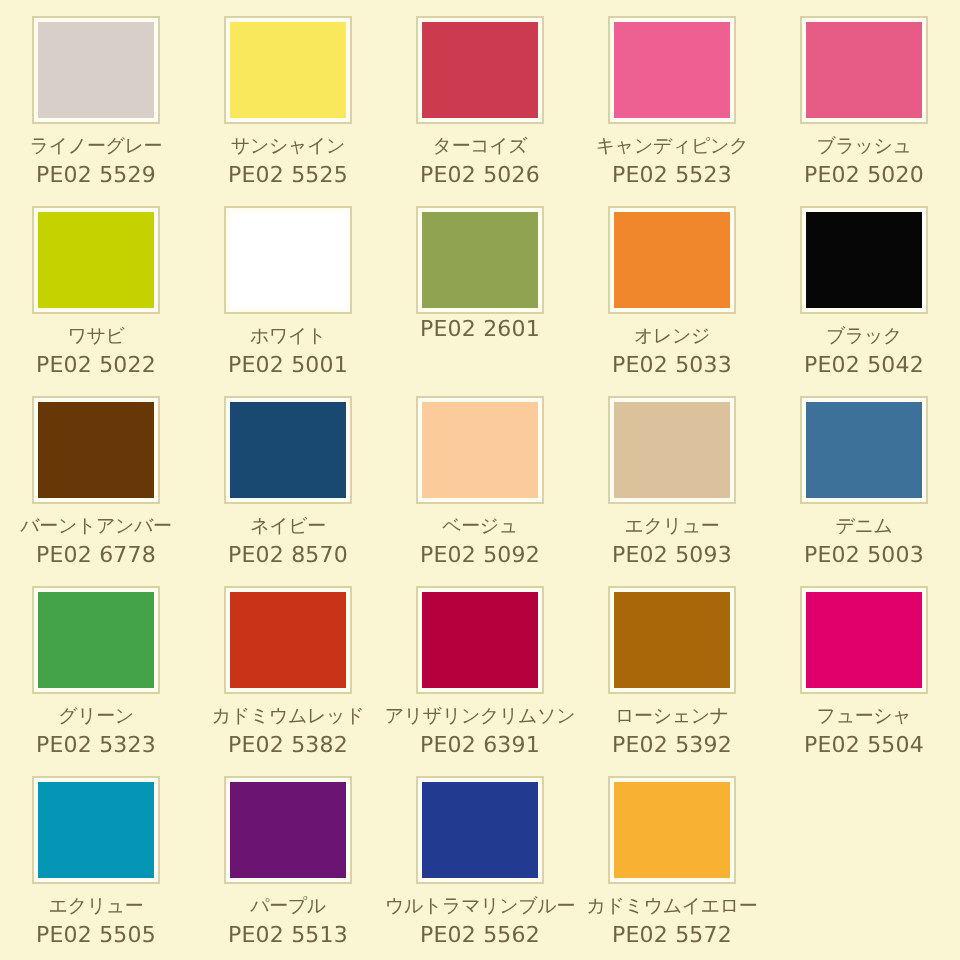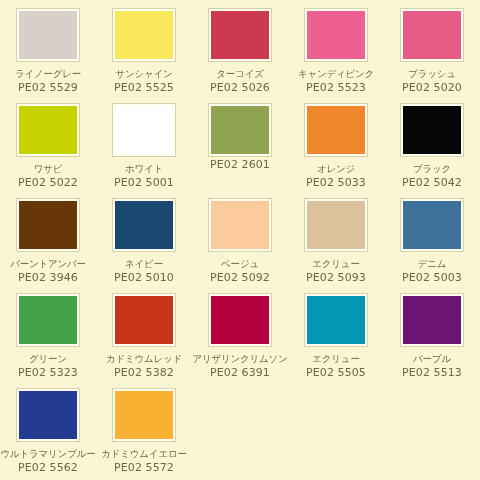--- a/index.html
+++ b/index.html
@@ -106,26 +106,26 @@
       <div class="swatch-code">PE02 5033</div>
     </div>
     <div class="swatch-cell">
       <div class="swatch-chip" style="background-color: rgb(6, 6, 6);"></div>
       <div class="swatch-name">ブラック</div>
       <div class="swatch-code">PE02 5042</div>
     </div>
     <div class="swatch-cell">
       <div class="swatch-chip" style="background-color: rgb(103, 55, 8);"></div>
       <div class="swatch-name">バーントアンバー</div>
-      <div class="swatch-code">PE02 3946</div>
+      <div class="swatch-code">PE02 6778</div>
     </div>
     <div class="swatch-cell">
       <div class="swatch-chip" style="background-color: rgb(25, 73, 113);"></div>
       <div class="swatch-name">ネイビー</div>
-      <div class="swatch-code">PE02 5010</div>
+      <div class="swatch-code">PE02 8570</div>
     </div>
     <div class="swatch-cell">
       <div class="swatch-chip" style="background-color: rgb(251, 203, 156);"></div>
       <div class="swatch-name">ベージュ</div>
       <div class="swatch-code">PE02 5092</div>
     </div>
     <div class="swatch-cell">
       <div class="swatch-chip" style="background-color: rgb(220, 193, 157);"></div>
       <div class="swatch-name">エクリュー</div>
       <div class="swatch-code">PE02 5093</div>
@@ -144,20 +144,30 @@
       <div class="swatch-chip" style="background-color: rgb(199, 52, 24);"></div>
       <div class="swatch-name">カドミウムレッド</div>
       <div class="swatch-code">PE02 5382</div>
     </div>
     <div class="swatch-cell">
       <div class="swatch-chip" style="background-color: rgb(180, 0, 60);"></div>
       <div class="swatch-name">アリザリンクリムソン</div>
       <div class="swatch-code">PE02 6391</div>
     </div>
     <div class="swatch-cell">
+      <div class="swatch-chip" style="background-color: rgb(168, 103, 8);"></div>
+      <div class="swatch-name">ローシェンナ</div>
+      <div class="swatch-code">PE02 5392</div>
+    </div>
+    <div class="swatch-cell">
+      <div class="swatch-chip" style="background-color: rgb(224, 0, 108);"></div>
+      <div class="swatch-name">フューシャ</div>
+      <div class="swatch-code">PE02 5504</div>
+    </div>
+    <div class="swatch-cell">
       <div class="swatch-chip" style="background-color: rgb(4, 150, 180);"></div>
       <div class="swatch-name">エクリュー</div>
       <div class="swatch-code">PE02 5505</div>
     </div>
     <div class="swatch-cell">
       <div class="swatch-chip" style="background-color: rgb(107, 20, 114);"></div>
       <div class="swatch-name">パープル</div>
       <div class="swatch-code">PE02 5513</div>
     </div>
     <div class="swatch-cell">

